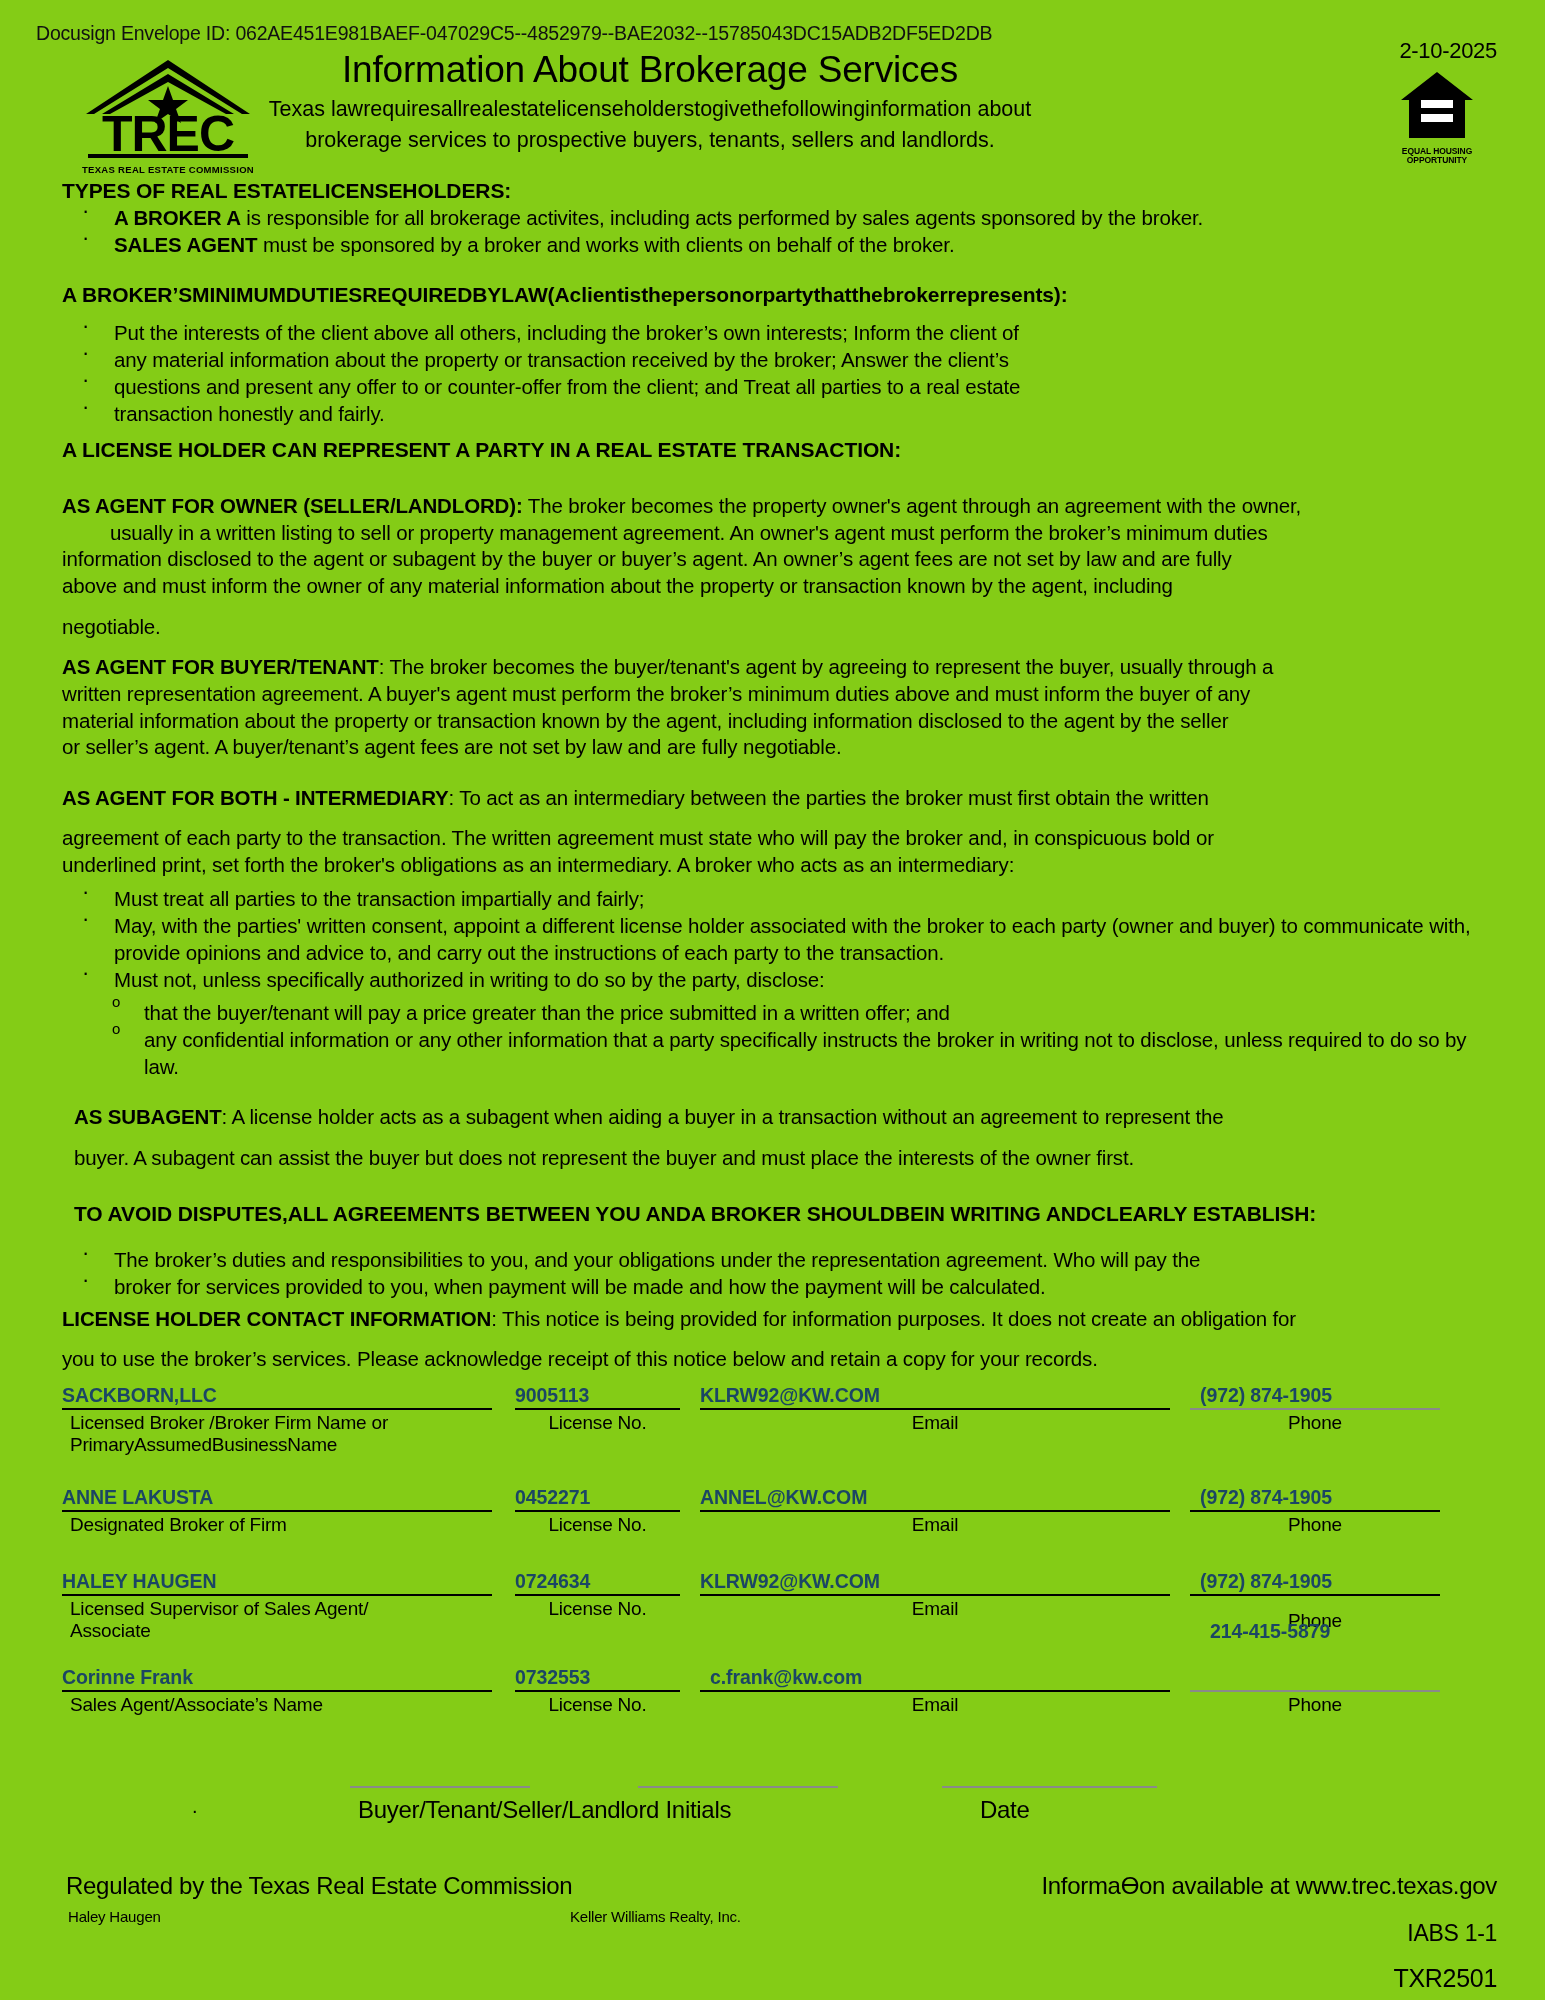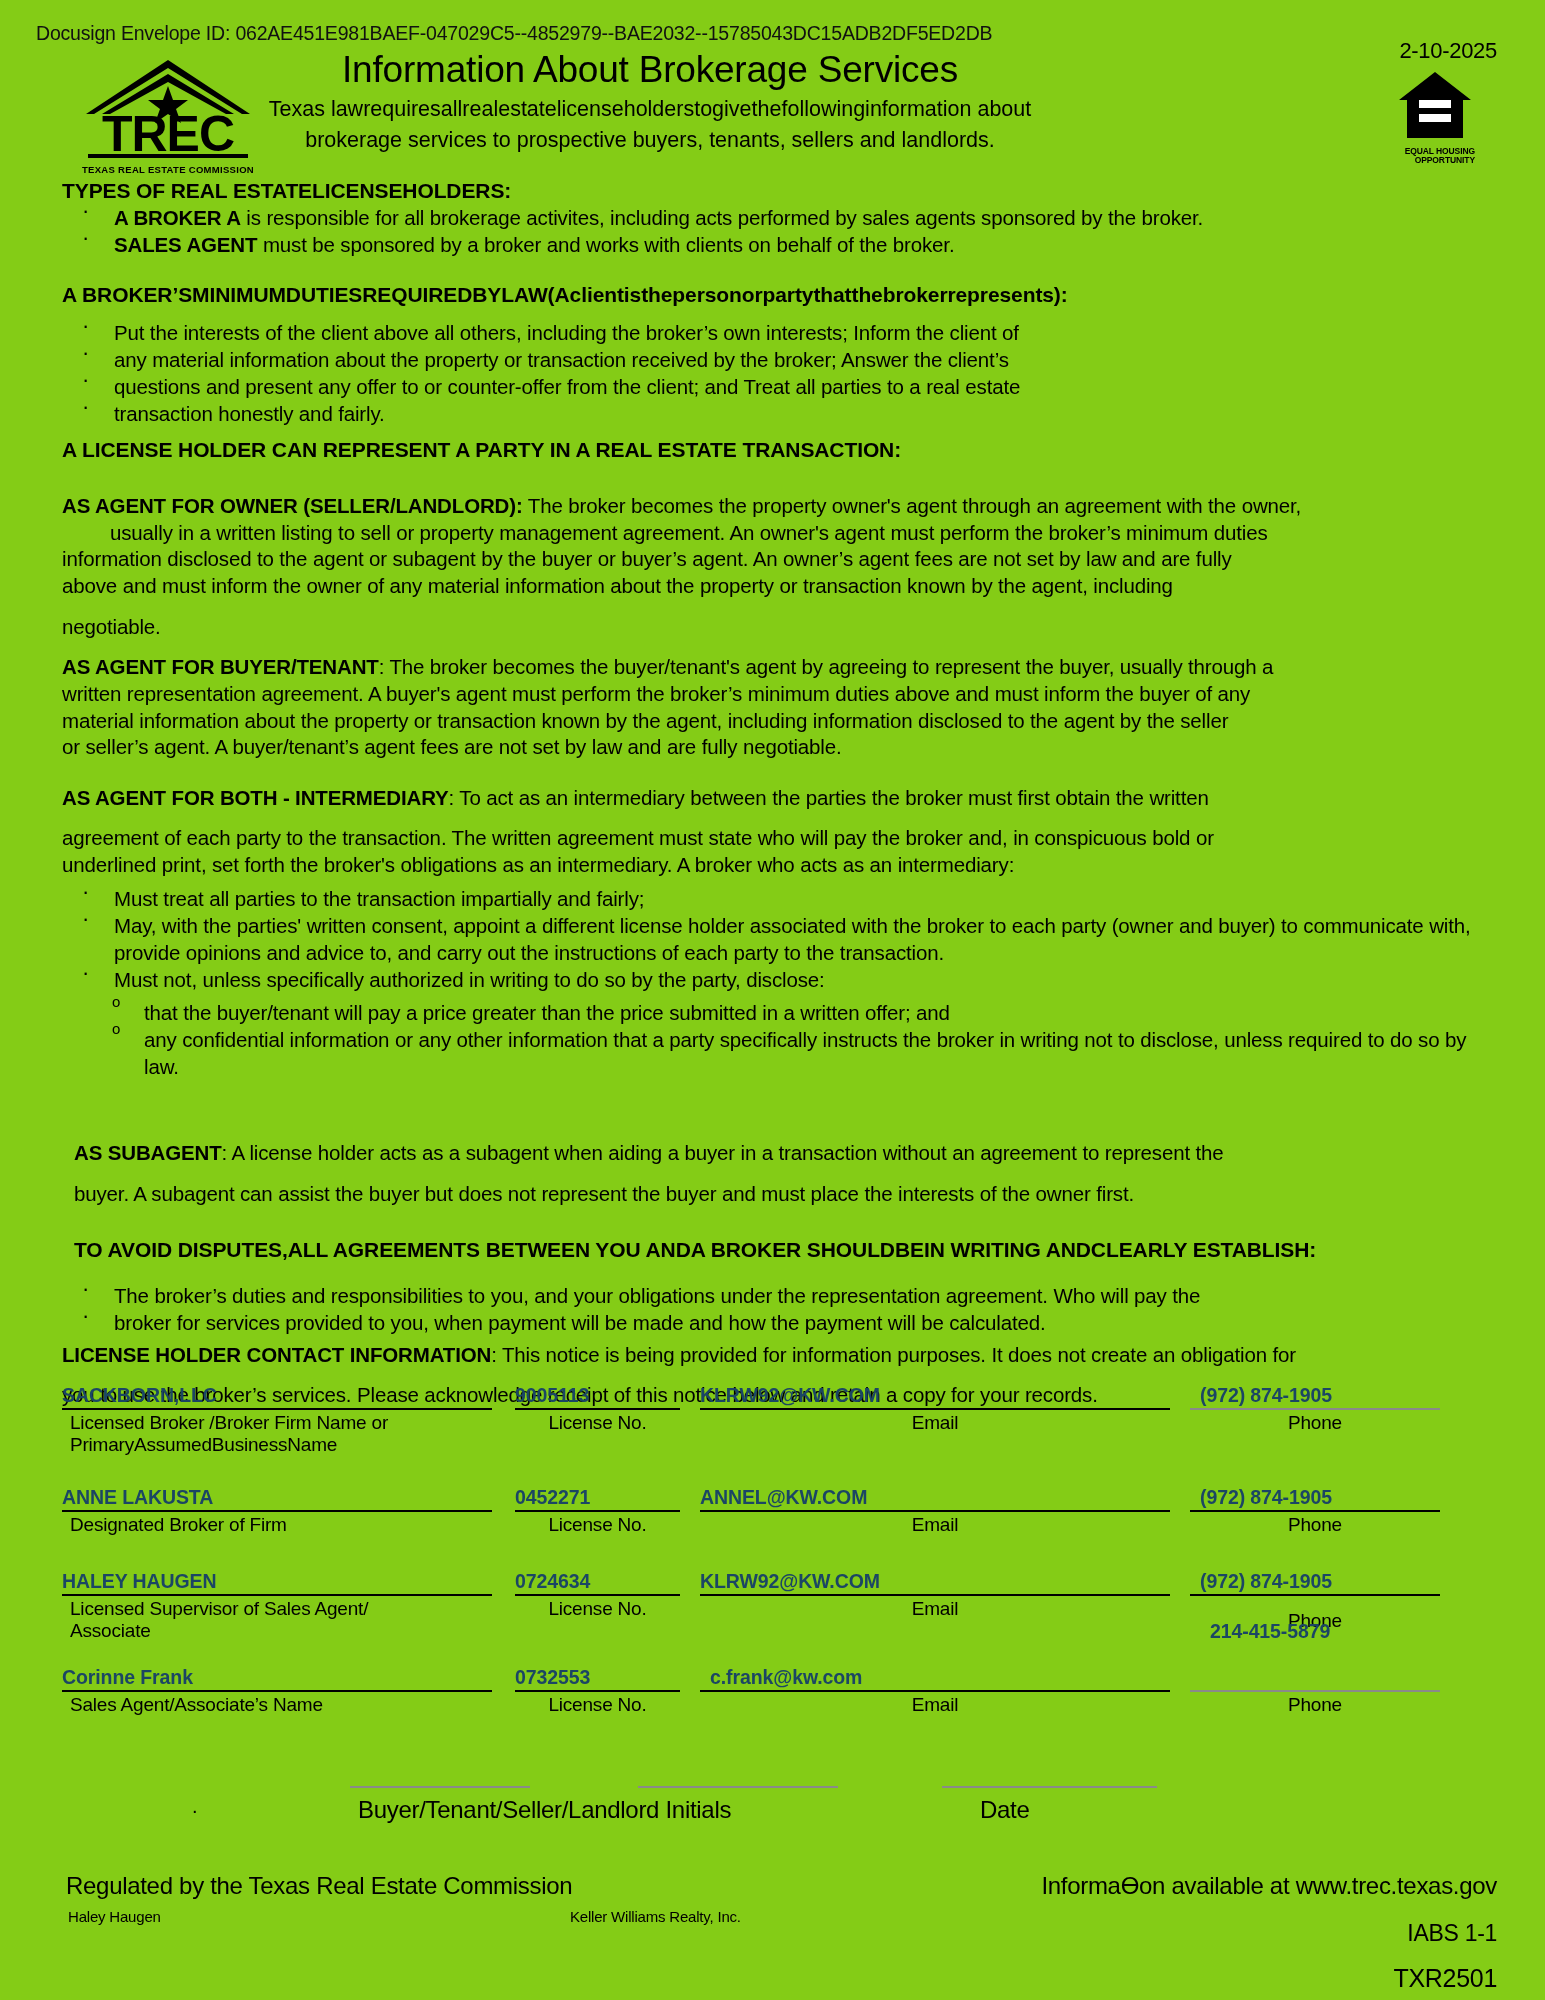--- a/index.html
+++ b/index.html
@@ -75,24 +75,24 @@
   .date-stamp {
     position: absolute;
     right: 48px;
     top: -10px;
     font-size: 22px;
     letter-spacing: -0.3px;
     white-space: nowrap;
   }
   .ehologo {
     position: absolute;
-    right: 70px;
+    right: 56px;
     top: 22px;
     width: 104px;
-    text-align: right;
+    text-align: center;
   }
   .eho-caption {
     font-size: 8.5px;
     font-weight: bold;
     line-height: 1.05;
     letter-spacing: -0.1px;
     margin-top: 1px;
   }
 
   
@@ -412,21 +412,21 @@
 
       <div class="gap6"></div>
 
       <ul class="circ">
         <li>that the buyer/tenant will pay a price greater than the price submitted in a written offer; and</li>
         <li>any confidential information or any other information that a party specifically instructs the broker in writing not to disclose, unless required to do so by law.</li>
       </ul>
 
       <div class="gap24"></div>
 
-      <p class="para" style="padding-left:12px;margin-top:36px;">
+      <p class="para" style="padding-left:12px;">
         <span class="ln"><b>AS SUBAGENT</b><span>: A license holder acts as a subagent when aiding a buyer in a transaction without an agreement to represent the</span></span>
       </p>
       <div class="gap14"></div>
       <p class="para" style="padding-left:12px;">buyer. A subagent can assist the buyer but does not represent the buyer and must place the interests of the owner first.</p>
 
       <div class="gap30"></div>
 
       <h2 class="head" style="padding-left:12px;">TO AVOID DISPUTES,ALL AGREEMENTS BETWEEN YOU ANDA BROKER SHOULDBEIN WRITING ANDCLEARLY ESTABLISH:</h2>
 
       <div class="gap18"></div>

